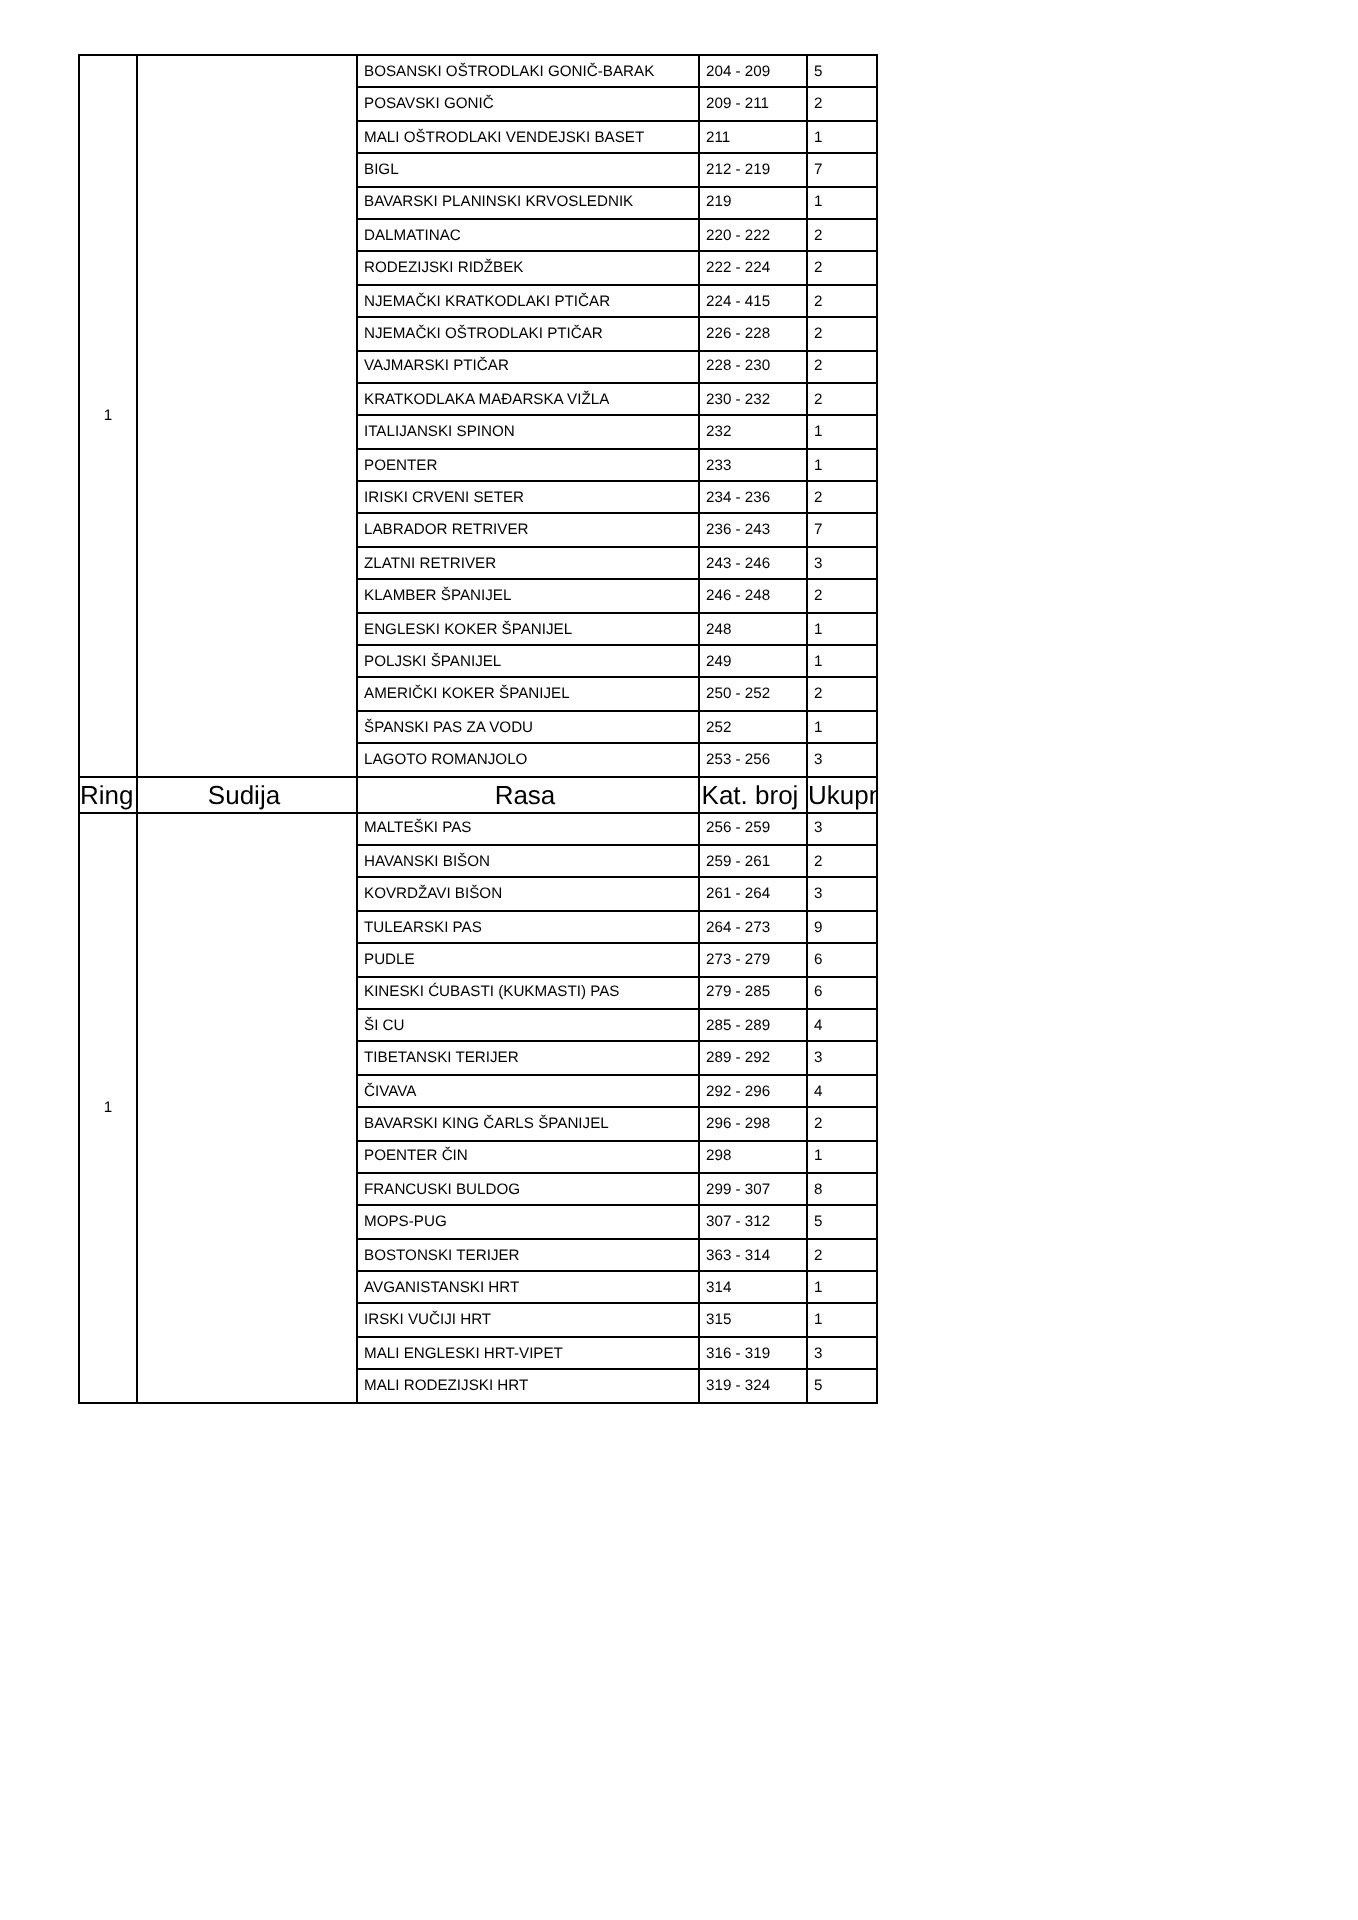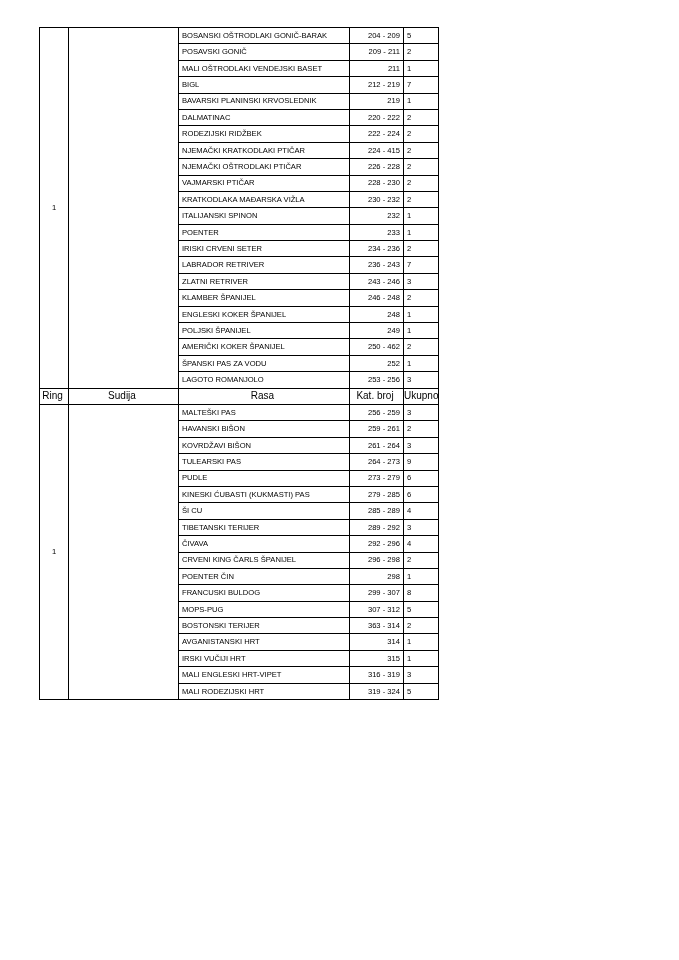--- a/index.html
+++ b/index.html
@@ -56,30 +56,30 @@
   }
   td.sudija-cell {
     text-align: center;
   }
   td.rasa-cell {
     text-align: left;
     padding-left: 4px;
     margin-top: 28px;
   }
   td.kat-cell {
-    text-align: right;
+    text-align: left;
     padding-left: 4px;
   }
   td.uk-cell {
     text-align: left;
     padding-left: 4px;
   }
   tr.header-row td {
     text-align: center;
-    font-size: 10px;
+    font-size: 13px;
   }
   tr.header-row td.rasa-cell,
   tr.header-row td.kat-cell,
   tr.header-row td.uk-cell,
   tr.header-row td.sudija-cell,
   tr.header-row td.ring-cell {
     text-align: center;
     padding-left: 0;
   }
 </style>
@@ -189,21 +189,21 @@
             <td class="kat-cell">248</td>
             <td class="uk-cell">1</td>
           </tr>
           <tr>
             <td class="rasa-cell">POLJSKI ŠPANIJEL</td>
             <td class="kat-cell">249</td>
             <td class="uk-cell">1</td>
           </tr>
           <tr>
             <td class="rasa-cell">AMERIČKI KOKER ŠPANIJEL</td>
-            <td class="kat-cell">250 - 462</td>
+            <td class="kat-cell">250 - 252</td>
             <td class="uk-cell">2</td>
           </tr>
           <tr>
             <td class="rasa-cell">ŠPANSKI PAS ZA VODU</td>
             <td class="kat-cell">252</td>
             <td class="uk-cell">1</td>
           </tr>
           <tr>
             <td class="rasa-cell">LAGOTO ROMANJOLO</td>
             <td class="kat-cell">253 - 256</td>
@@ -257,21 +257,21 @@
             <td class="rasa-cell">TIBETANSKI TERIJER</td>
             <td class="kat-cell">289 - 292</td>
             <td class="uk-cell">3</td>
           </tr>
           <tr>
             <td class="rasa-cell">ČIVAVA</td>
             <td class="kat-cell">292 - 296</td>
             <td class="uk-cell">4</td>
           </tr>
           <tr>
-            <td class="rasa-cell">CRVENI KING ČARLS ŠPANIJEL</td>
+            <td class="rasa-cell">BAVARSKI KING ČARLS ŠPANIJEL</td>
             <td class="kat-cell">296 - 298</td>
             <td class="uk-cell">2</td>
           </tr>
           <tr>
             <td class="rasa-cell">POENTER ČIN</td>
             <td class="kat-cell">298</td>
             <td class="uk-cell">1</td>
           </tr>
           <tr>
             <td class="rasa-cell">FRANCUSKI BULDOG</td>

